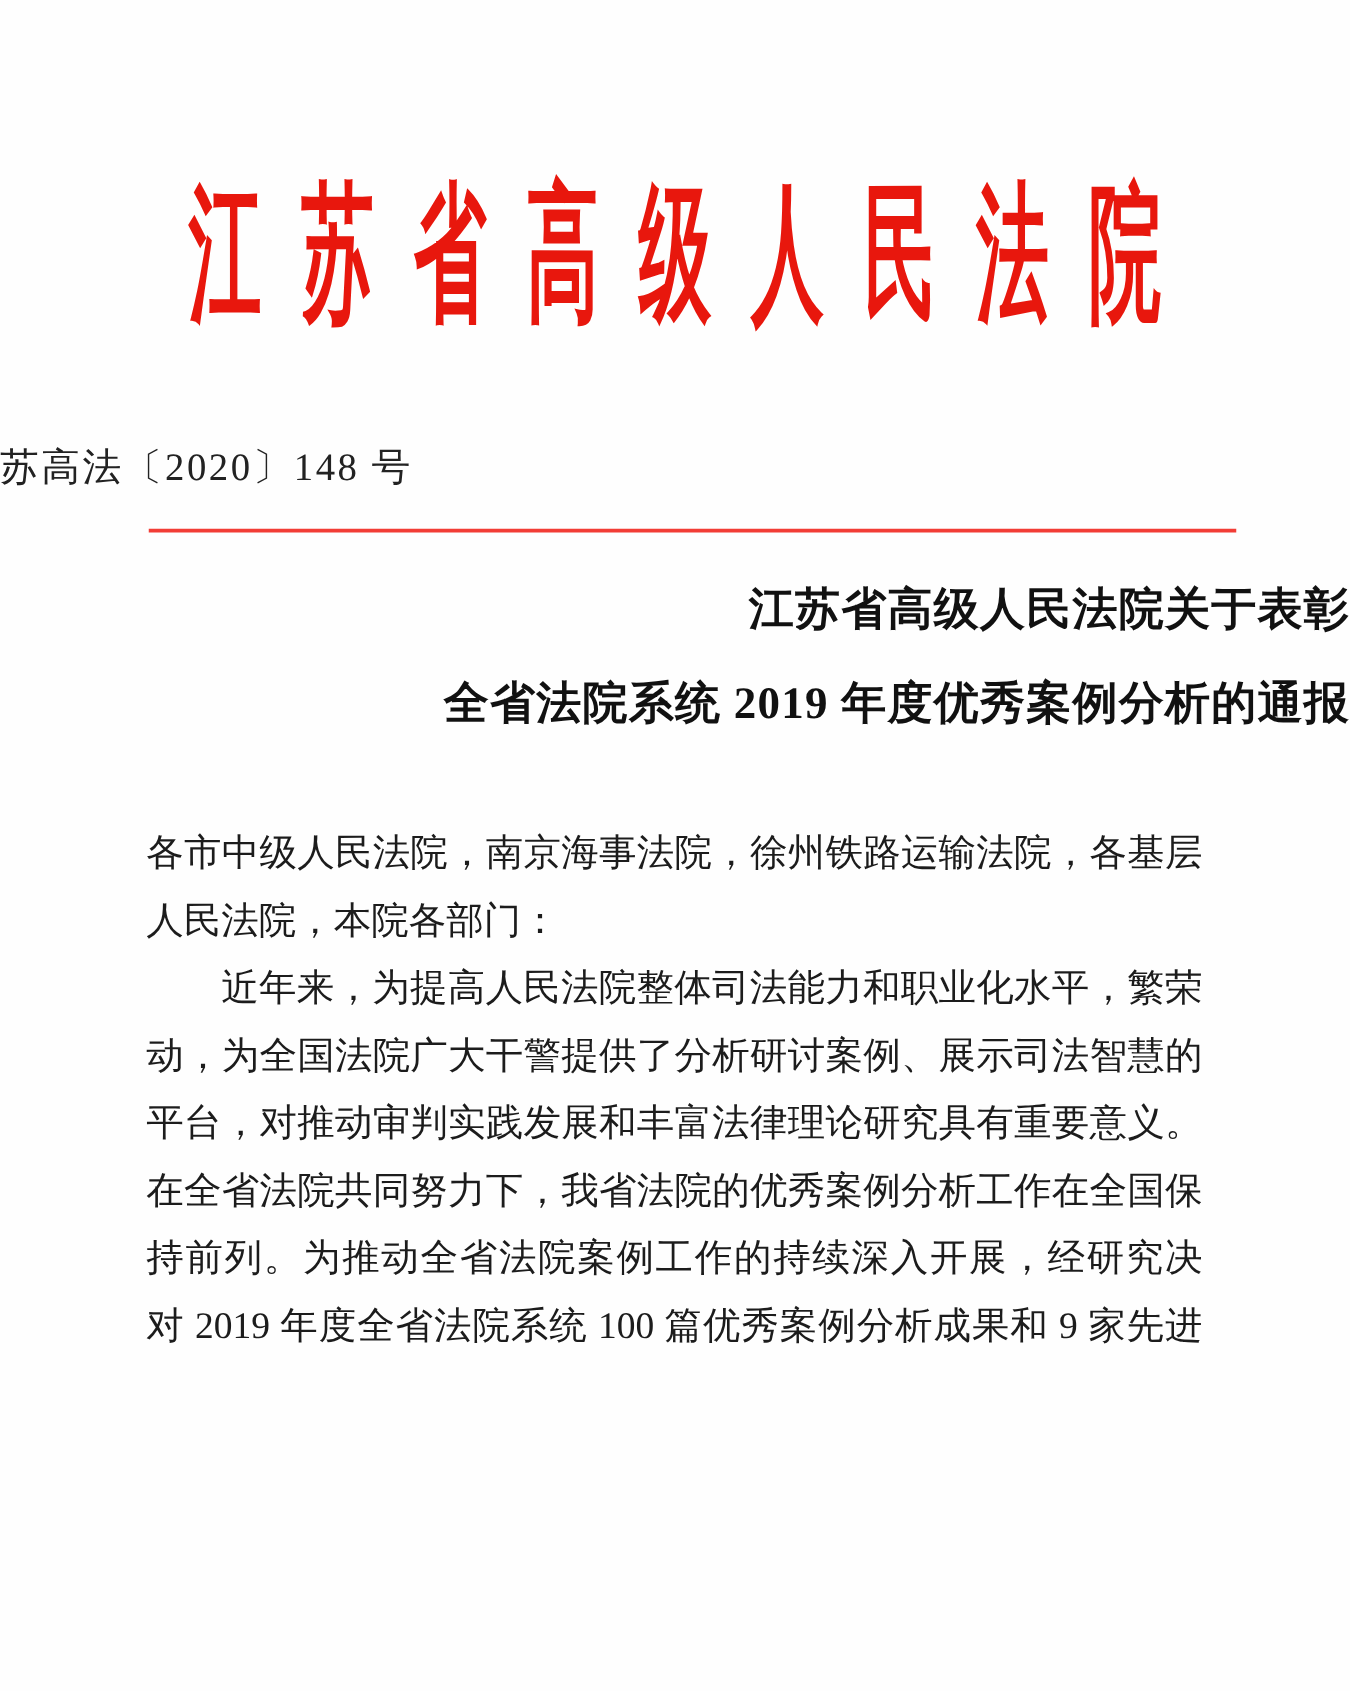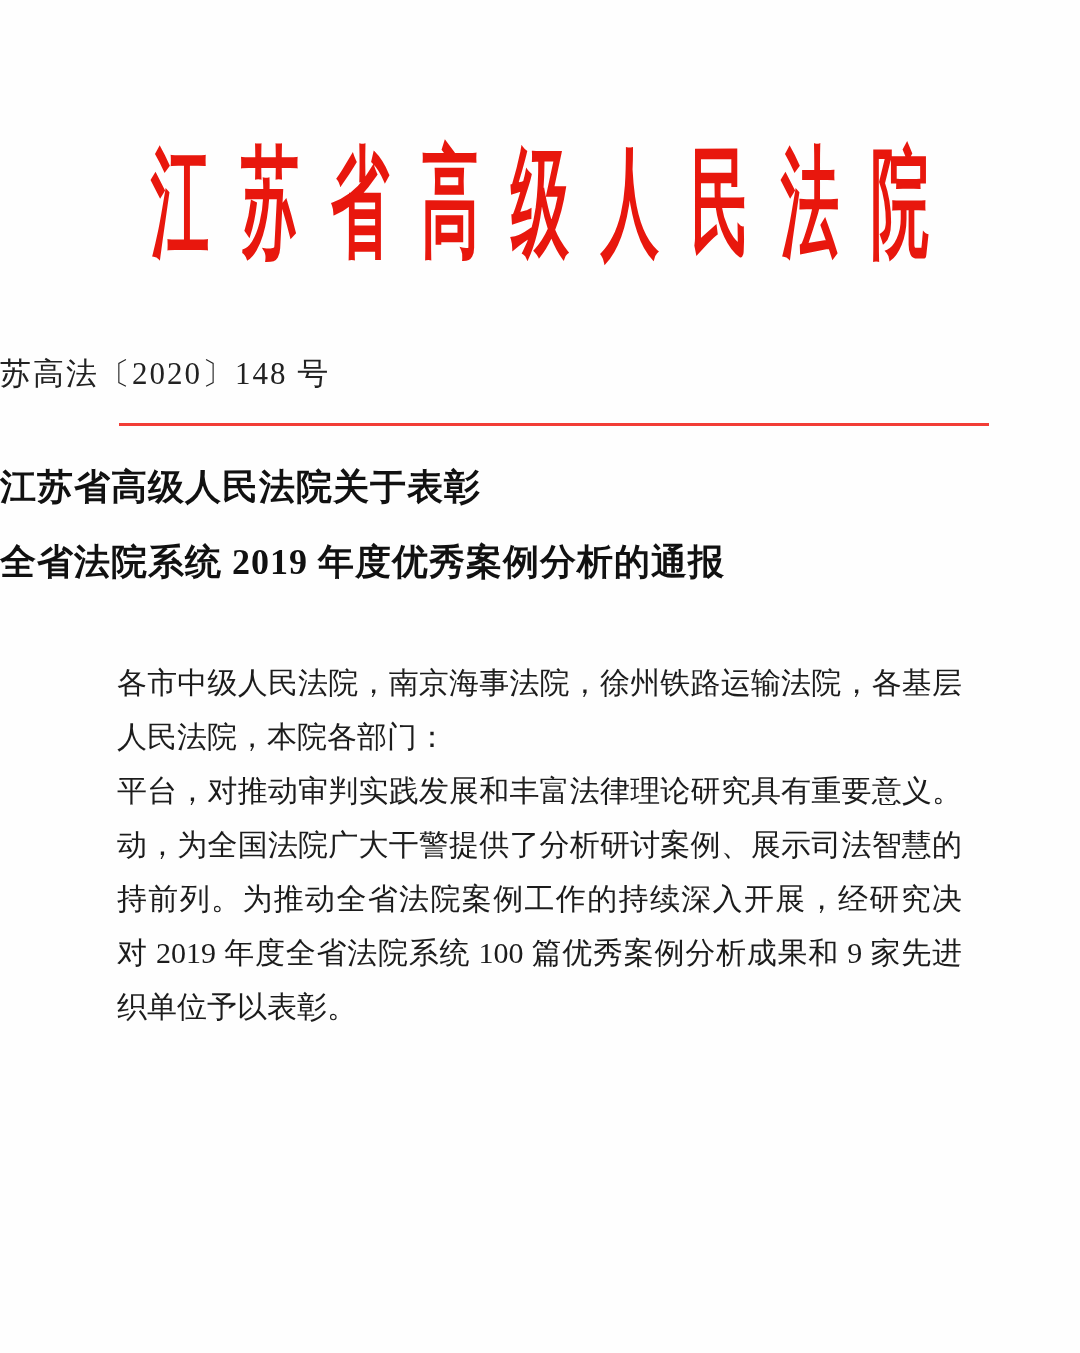--- a/index.html
+++ b/index.html
@@ -44,21 +44,21 @@
     top: 423px;
     left: 119px;
     width: 870px;
     height: 3px;
   }
   .title {
     position: absolute;
     top: 450px;
     left: 0;
     width: 100%;
-    text-align: left;
+    text-align: right;
     font-weight: bold;
     font-size: 36px;
     line-height: 75px;
     color: #111111;
     letter-spacing: 1px;
   }
   .body-block {
     position: absolute;
     top: 656px;
     left: 117px;
@@ -97,20 +97,21 @@
 
   <div class="title">
     <div>江苏省高级人民法院关于表彰</div>
     <div>全省法院系统 2019 年度优秀案例分析的通报</div>
   </div>
 
   <div class="body-block">
     <div class="line just">各市中级人民法院，南京海事法院，徐州铁路运输法院，各基层</div>
     <div class="line left">人民法院，本院各部门：</div>
 
+    <div class="line just indent">近年来，为提高人民法院整体司法能力和职业化水平，繁荣</div>
+    <div class="line just">动，为全国法院广大干警提供了分析研讨案例、展示司法智慧的</div>
     <div class="line just">平台，对推动审判实践发展和丰富法律理论研究具有重要意义。</div>
-    <div class="line just">动，为全国法院广大干警提供了分析研讨案例、展示司法智慧的</div>
+    <div class="line just">在全省法院共同努力下，我省法院的优秀案例分析工作在全国保</div>
     <div class="line just">持前列。为推动全省法院案例工作的持续深入开展，经研究决定，</div>
     <div class="line just">对 2019 年度全省法院系统 100 篇优秀案例分析成果和 9 家先进组</div>
-    <div class="line left">织单位予以表彰。</div>
   </div>
 
 </div>
 
 </body></html>

